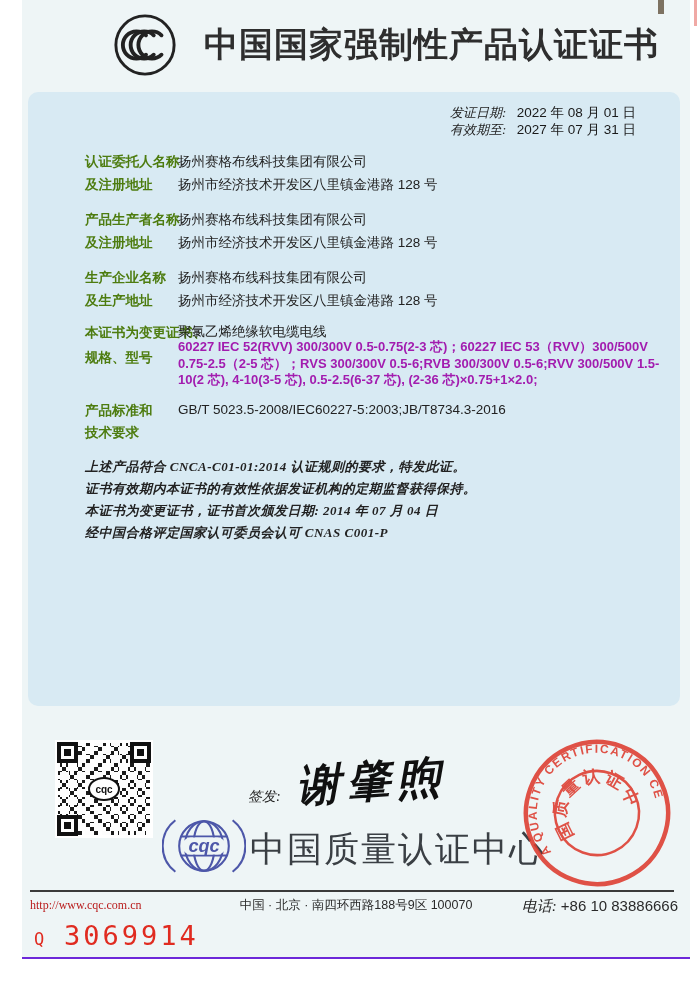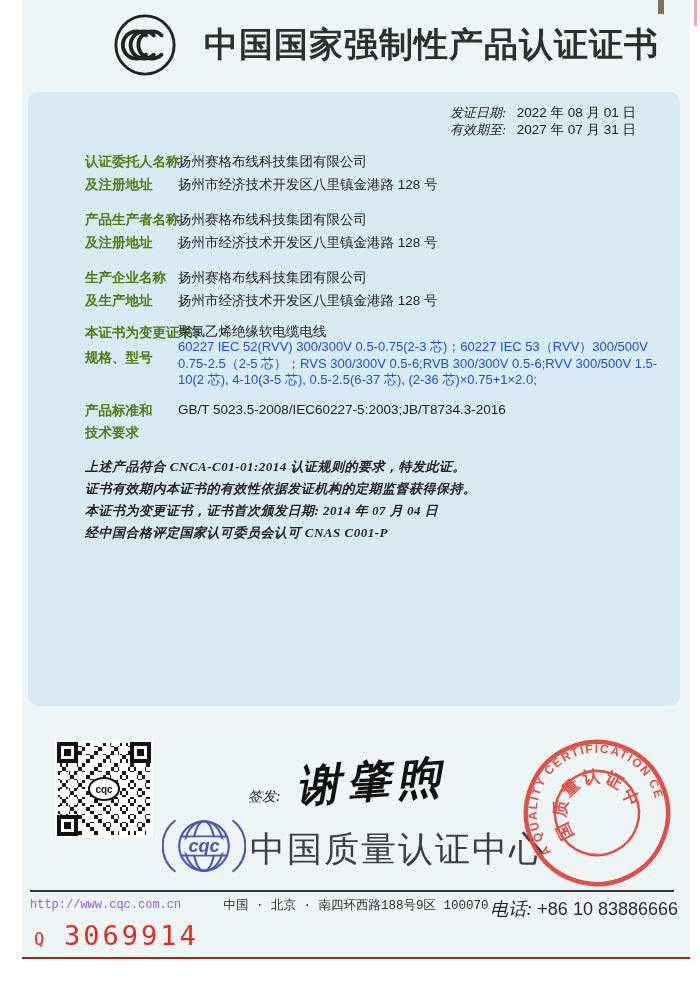--- a/index.html
+++ b/index.html
@@ -1,25 +1,25 @@
 <!DOCTYPE html>
 <html><head>
 <meta charset="utf-8">
 <style>
   html,body{margin:0;padding:0;background:#ffffff;width:700px;height:1000px;overflow:hidden;
     font-family:"Liberation Sans", sans-serif;}
   .page{position:absolute;left:22px;top:0;width:668px;height:957px;background:#eef5f6;
-    border-bottom:2px solid #b91c1c;}
+    border-bottom:2px solid #6d28d9;}
   .abs{position:absolute;}
   .panel{position:absolute;left:6px;top:92px;width:652px;height:614px;background:#d8eaf3;border-radius:10px;}
   .title{font-size:34px;font-weight:bold;color:#2e2e2e;letter-spacing:1px;white-space:nowrap;}
   .kai{font-family:"Liberation Serif", serif;font-style:italic;color:#222;}
   .lbl{font-size:13.5px;font-weight:bold;color:#4d7c0f;white-space:nowrap;}
   .val{font-size:13.5px;color:#222;white-space:nowrap;}
-  .spec{font-size:13px;color:#1d4ed8;line-height:16.5px;width:484px;white-space:normal;}
+  .spec{font-size:13px;color:#a21caf;line-height:16.5px;width:484px;white-space:normal;font-weight:bold;}
   .stmt{font-size:13px;letter-spacing:0.5px;white-space:nowrap;font-weight:bold;}
   .meta-lbl{font-size:13px;}
   .meta-val{font-size:13.5px;color:#1a1a1a;}
   .note{width:100%;text-align:center;font-size:11.5px;color:#3d3d3d;}
   
   .qr{position:absolute;left:33px;top:740px;width:98px;height:98px;background:#fff;}
   .qr-noise{position:absolute;inset:3px;
     background-image:
       repeating-conic-gradient(#fdfdfd 0% 25%, transparent 0% 50%),
       repeating-conic-gradient(#1a1a1a 0% 25%, transparent 0% 50%);
@@ -29,23 +29,23 @@
   .qf::after{content:"";position:absolute;inset:3px;background:#111;}
   .qf.tl{left:2px;top:2px;} .qf.tr{right:2px;top:2px;} .qf.bl{left:2px;bottom:2px;}
   .qr-c{position:absolute;left:50%;top:50%;transform:translate(-50%,-50%);
     background:#fff;border:2px solid #111;border-radius:50%;width:28px;height:20px;
     display:flex;align-items:center;justify-content:center;
     font-size:10px;font-weight:bold;color:#111;}
   .sig{font-family:"DejaVu Serif", serif;font-style:italic;font-weight:600;
     font-size:44px;color:#101010;letter-spacing:6px;transform:rotate(-4deg);white-space:nowrap;}
   .issuer-name{font-size:35px;color:#3a3f44;letter-spacing:2px;white-space:nowrap;}
   .footer-line{position:absolute;left:8px;top:890px;width:644px;border-top:2px solid #3a3a3a;}
-  .site{font-family:Liberation Mono, monospace;font-size:12px;color:#8b5cf6;}
+  .site{font-family:Liberation Serif, serif;font-size:12px;color:#b91c1c;}
   .addr{font-size:12.5px;color:#2a2a2a;}
-  .phone{font-size:18px;color:#2a2a2a;}
+  .phone{font-size:15px;color:#2a2a2a;}
   .serial{font-family:"DejaVu Sans Mono", monospace;white-space:nowrap;}
   .serial .q{font-size:17px;letter-spacing:2px;margin-right:8px;}
   .serial .num{font-size:27px;letter-spacing:3px;}
   .artifact1{background:#7d7262;}
   .artifact2{background:#f0a9a5;}
 </style>
 </head>
 <body>
 
 <div class="page">
@@ -144,21 +144,21 @@
         <path id="stamp-inner-path" d="M -29 13 A 31.5 31.5 0 1 1 29 13" fill="none"></path>
         <text font-size="17" letter-spacing="3" fill="#dd3b2e" font-weight="bold" font-family="Liberation Sans, sans-serif">
           <textPath href="#stamp-inner-path" startOffset="50%" text-anchor="middle">中国质量认证中心</textPath>
         </text>
       </g>
     </svg>
   </div>
 
   <div class="footer-line"></div>
   <div class="abs site" style="left:8px;top:898px;">http://www.cqc.com.cn</div>
-  <div class="abs addr" style="left:0;top:897px;width:100%;text-align:center;font-family:Liberation Mono, monospace;">中国 · 北京 · 南四环西路188号9区   100070</div>
+  <div class="abs addr" style="left:0;top:897px;width:100%;text-align:center;">中国 · 北京 · 南四环西路188号9区   100070</div>
   <div class="abs phone" style="right:12px;top:897px;">
     <span class="kai">电话:</span>
     <span>+86 10 83886666</span>
   </div>
   <div class="abs serial" style="left:12px;top:920px;color:#e02b20;">
     <span class="q">Q</span>
     <span class="num">3069914</span>
   </div>
 
 </div>

